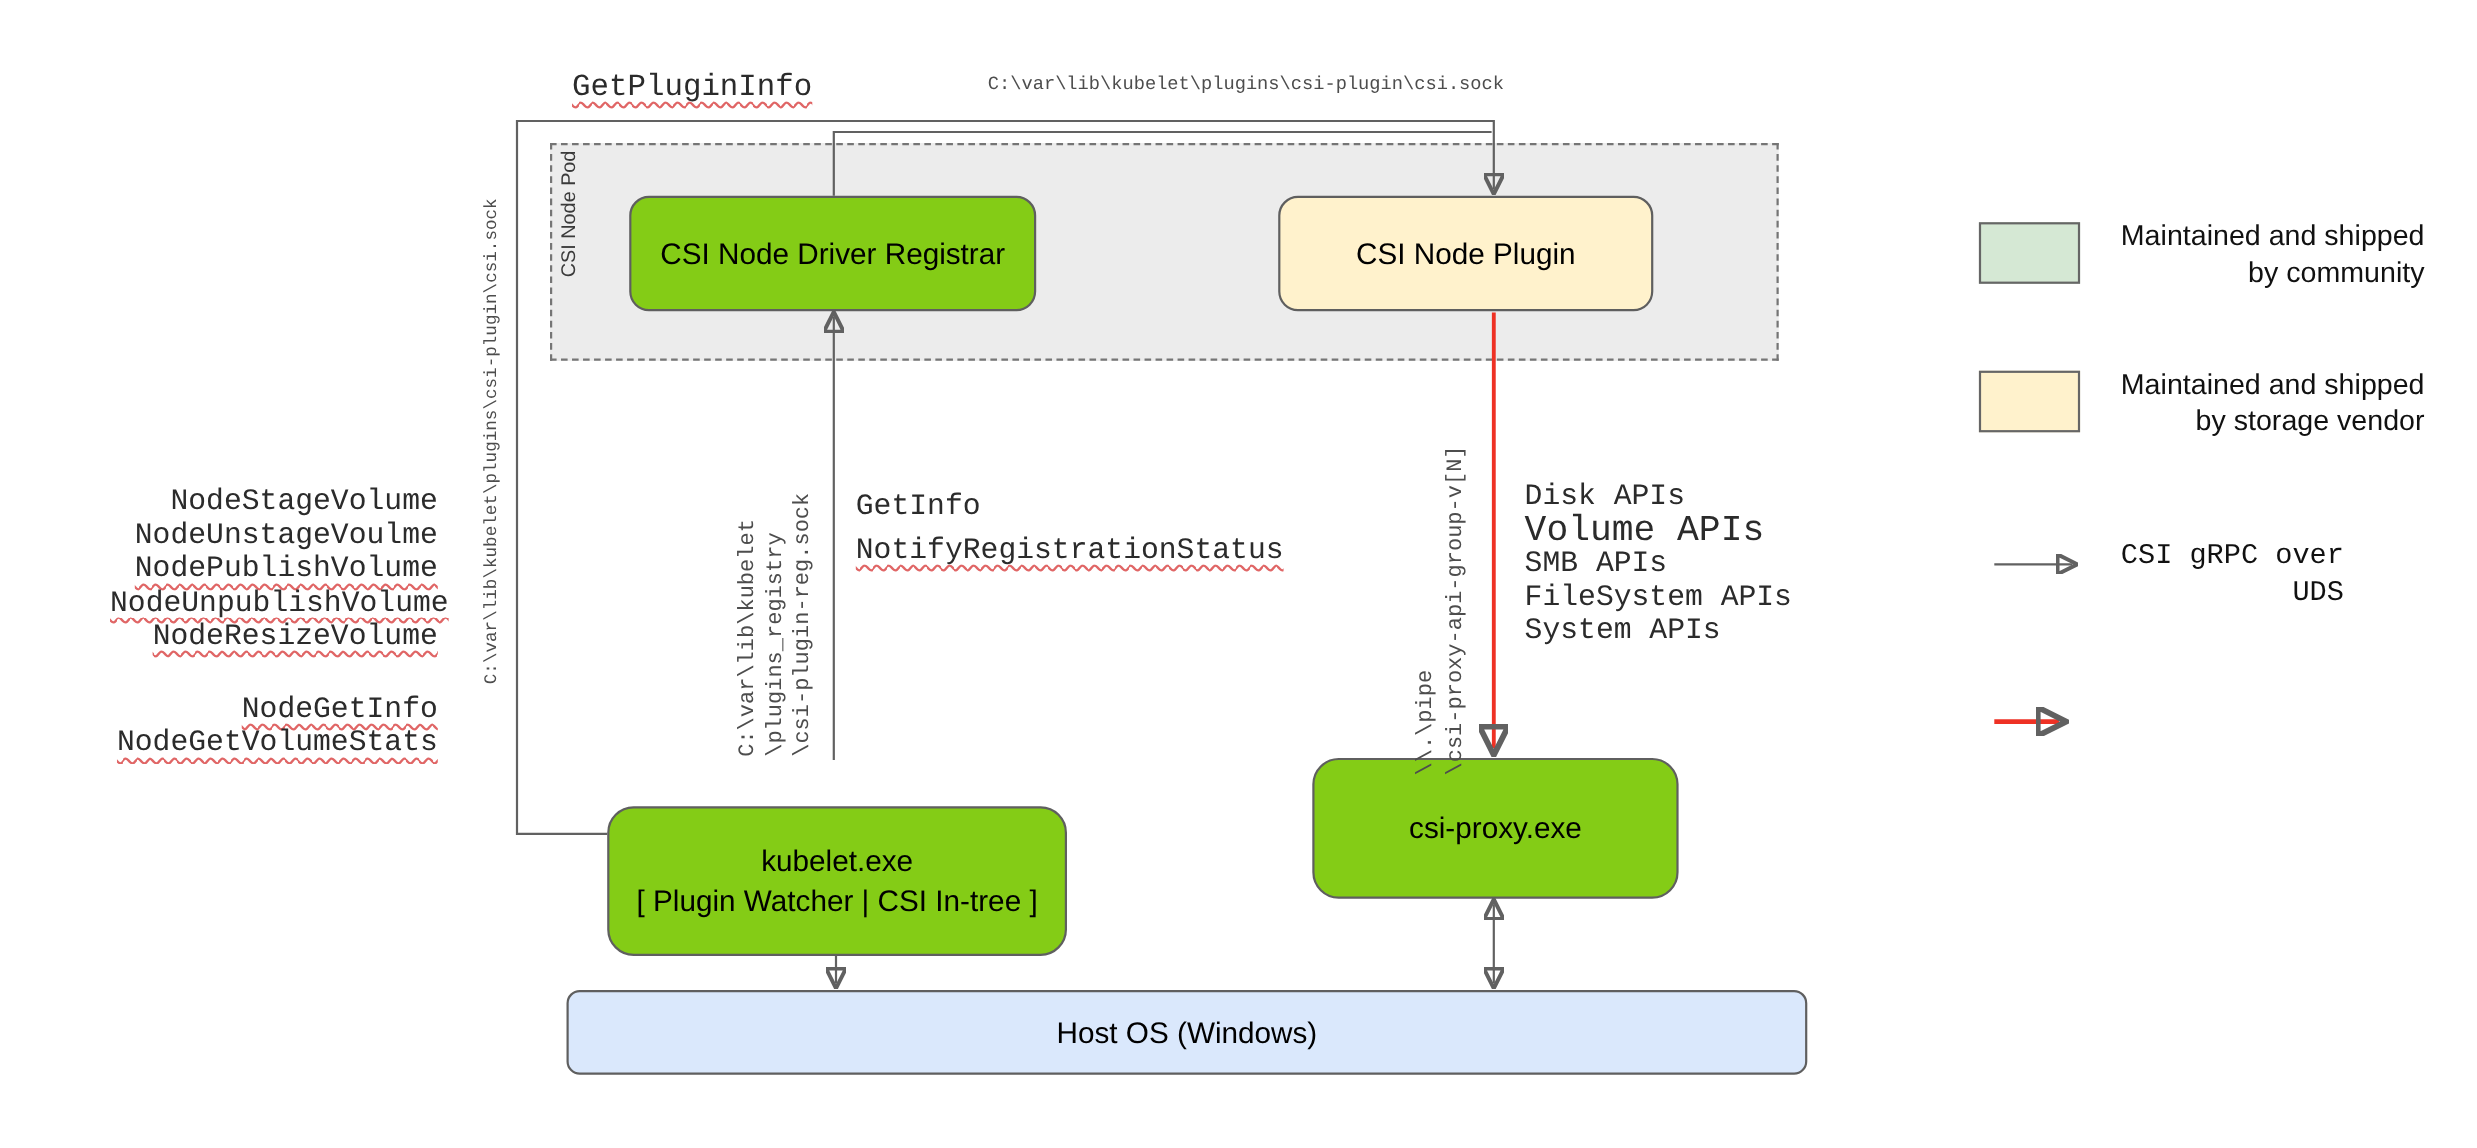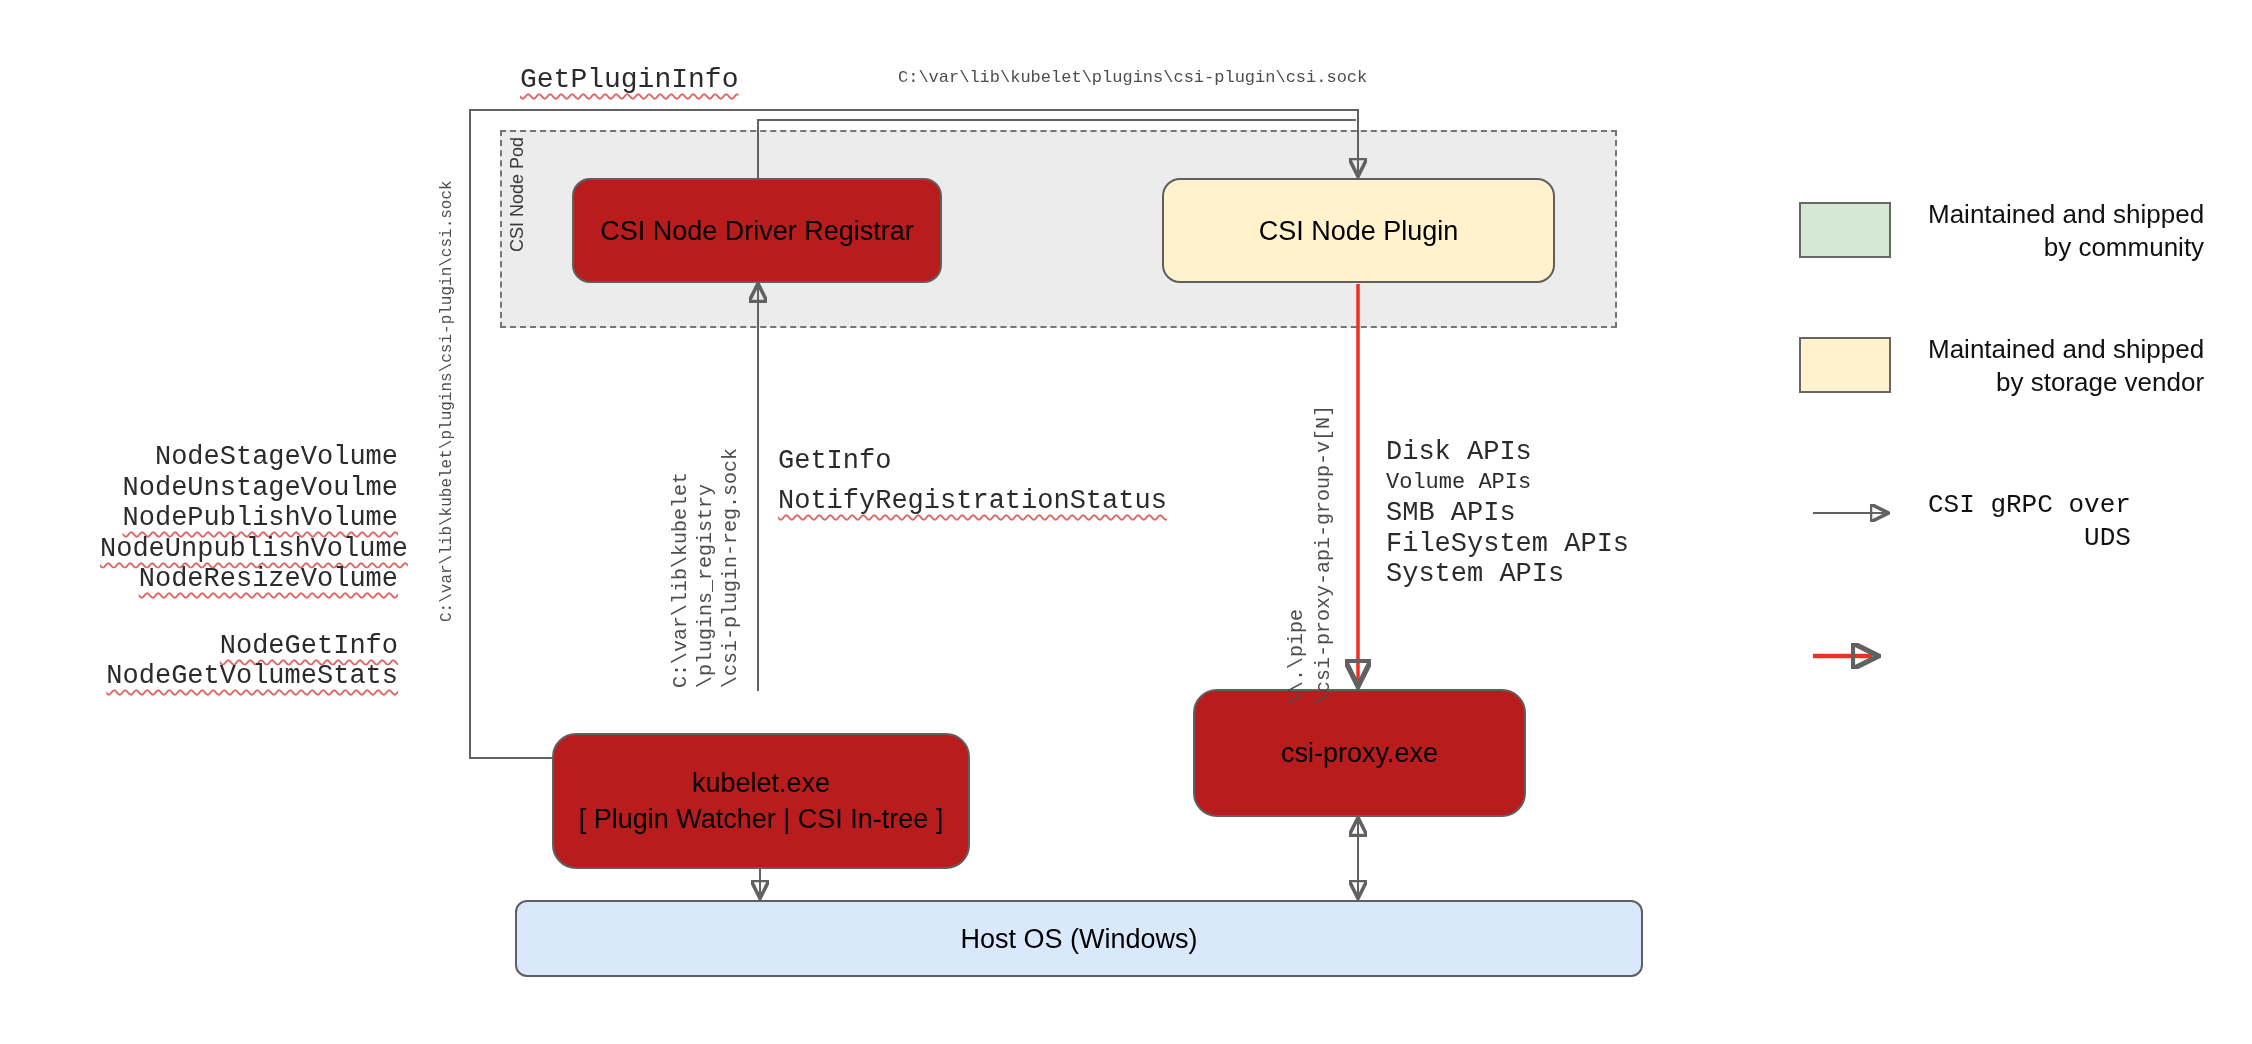--- a/index.html
+++ b/index.html
@@ -7,21 +7,21 @@
     position:relative;width:2252px;height:1044px;background:#ffffff;overflow:hidden;
     font-family:"Liberation Sans",sans-serif;color:#111;
   }
   .abs{position:absolute;box-sizing:border-box;}
   
   .nodebox{
     border:2px solid #5f5f5f;border-radius:18px;
     display:flex;align-items:center;justify-content:center;flex-direction:column;
     font-size:27px;color:#000;text-align:center;line-height:36px;
   }
-  .green{background:#b91c1c;}
+  .green{background:#84cc16;}
   .yellow{background:#fff2cc;}
   .blue{background:#dae8fc;border-radius:12px;}
   .pod{
     background:#ececec;border:2px dashed #757575;
   }
   
   .mono{font-family:"Liberation Mono",monospace;color:#2b2b2b;white-space:pre;}
   .mono-sm{font-family:"Liberation Mono",monospace;color:#4d4d4d;white-space:pre;}
   .vlabel{transform:rotate(-90deg);transform-origin:0 0;white-space:pre-line;}
   .squiggle{
@@ -67,21 +67,21 @@
     <path d="M1813 513 L1884 513" marker-end="url(#arrG)"></path>
     <path class="redthick" d="M1813 656 L1872 656" marker-end="url(#arrR)"></path>
   </svg>
 
   <div class="abs vlabel podtitle" style="left:507px;top:252px;">CSI Node Pod</div>
 
   <div class="abs nodebox green" style="left:572px;top:178px;width:370px;height:105px;">
     <span>CSI Node Driver Registrar</span>
   </div>
 
-  <div class="abs nodebox yellow" style="left:1162px;top:178px;width:393px;height:105px;">
+  <div class="abs nodebox yellow" style="left:1162px;top:178px;width:341px;height:105px;">
     <span>CSI Node Plugin</span>
   </div>
 
   <div class="abs nodebox green" style="left:552px;top:691px;width:418px;height:136px;border-radius:24px;margin-top:42px;">
     <span>kubelet.exe</span>
     <span>[ Plugin Watcher | CSI In-tree ]</span>
   </div>
 
   <div class="abs nodebox green" style="left:1193px;top:689px;width:333px;height:128px;border-radius:24px;text-align:right;">
     <span>csi-proxy.exe</span>
@@ -109,21 +109,21 @@
     <div class="mono squiggle" style="font-size:27px;">NodeResizeVolume</div>
     <div class="mono squiggle" style="font-size:27px;margin-top:36px;">NodeGetInfo</div>
     <div class="mono squiggle" style="font-size:27px;">NodeGetVolumeStats</div>
   </div>
 
   <div class="abs mono" style="left:778px;top:446px;font-size:27px;">GetInfo</div>
   <div class="abs mono squiggle" style="left:778px;top:486px;font-size:27px;">NotifyRegistrationStatus</div>
 
   <div class="abs rows" style="left:1386px;top:437px;">
     <div class="mono" style="font-size:27px;">Disk APIs</div>
-    <div class="mono" style="font-size:22px;">Volume APIs</div>
+    <div class="mono" style="font-size:33px;">Volume APIs</div>
     <div class="mono" style="font-size:27px;">SMB APIs</div>
     <div class="mono" style="font-size:27px;">FileSystem APIs</div>
     <div class="mono" style="font-size:27px;">System APIs</div>
   </div>
 
   <div class="abs swatch" style="left:1799px;top:202px;background:#d5e8d4;"></div>
   <div class="abs legend-text" style="left:1928px;top:198px;">Maintained and shipped
 by community</div>
 
   <div class="abs swatch" style="left:1799px;top:337px;background:#fff2cc;"></div>

